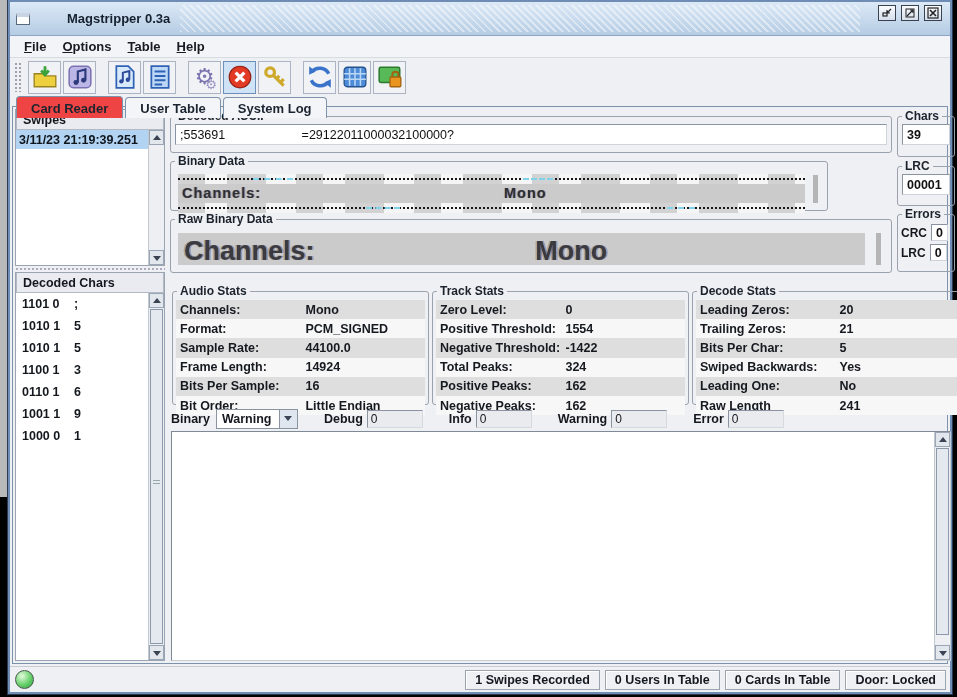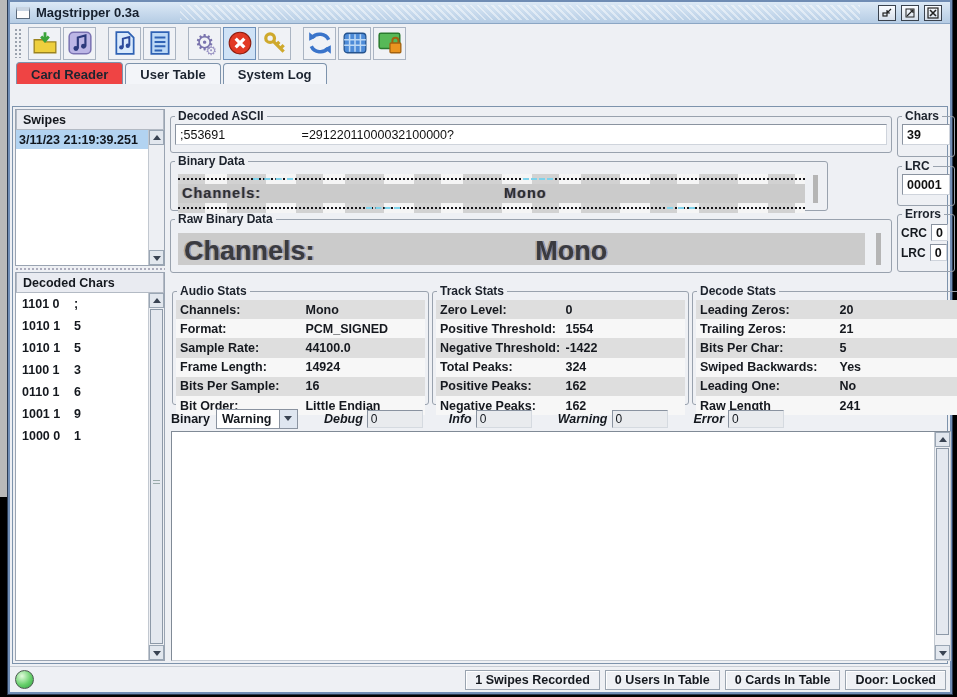--- a/index.html
+++ b/index.html
@@ -3,23 +3,23 @@
 <meta charset="utf-8">
 <style>
   * { margin:0; padding:0; box-sizing:border-box; }
   html,body { width:957px; height:697px; overflow:hidden; background:#000;
     font-family:"Liberation Sans","DejaVu Sans",sans-serif; }
   .desktop-strip { position:absolute; left:0; top:0; width:8px; height:497px; background:#b9b9b9; }
   #window { position:absolute; left:8px; top:0; width:944px; height:694px;
     background:#eef0f4; border:2px solid #6f8cb4; outline:1px solid #2a3a52; }
 
   
-  .titlebar { position:relative; height:22px;
+  .titlebar { position:relative; height:34px;
     background:linear-gradient(#dce9f6,#b5cce4); border-bottom:1px solid #8ba6c4;
-    display:flex; align-items:center; padding-left:6px; }
+    display:flex; align-items:center; padding-left:6px;gap:31px; }
   .titlebar .hatch { position:absolute; left:170px; right:90px; top:3px; bottom:3px;
     background:repeating-linear-gradient(45deg, rgba(255,255,255,.45) 0 2px, transparent 2px 5px); }
   .win-icon { width:14px; height:12px; background:#fdfdfd; border:1px solid #5a6a7c;
     border-top:4px solid #c8d4e2; margin-right:6px; }
   .title-text { font-weight:bold; font-size:13px; color:#16202e; }
   .winbtns { position:absolute; right:8px; top:3px; display:flex; gap:5px; }
   .winbtn { width:18px; height:16px; background:linear-gradient(#fafcff,#d6dfeb);
     border:1px solid #39424e; display:flex; align-items:center; justify-content:center; }
   .winbtn svg { width:12px; height:12px; }
 
@@ -125,21 +125,21 @@
   .stat-row:nth-child(even) { background:#f7f7f7; }
   .stat-val { position:absolute; left:52%; }
 
   
   .filter-row { position:absolute; left:158px; top:300px; width:780px; height:23px;
     display:flex; align-items:center; font-weight:bold; font-size:12.5px; color:#14181e; }
   .combo { display:flex; margin-left:6px; border:1px solid #8a93a0; height:20px; }
   .combo-text { background:#fff; width:62px; display:flex; align-items:center; padding-left:5px; }
   .combo-btn { width:18px; background:#dfe6f0; border-left:1px solid #8a93a0;
     display:flex; align-items:center; justify-content:center; }
-  .counter-label { margin-left:26px;font-style:italic; }
+  .counter-label { margin-left:26px; }
   .counter-field { width:56px; height:18px; margin-left:4px; background:#e9ebee;
     border:1px solid; border-color:#8a93a0 #d5dae0 #d5dae0 #8a93a0;
     font-size:12px; font-weight:normal; display:flex; align-items:center; padding-left:3px; }
 
   
   .log-area { position:absolute; left:158px; top:324px; width:780px; bottom:2px;
     background:#fff; border:1px solid; border-color:#808a96 #c6ccd4 #c6ccd4 #808a96; }
   .log-area .sb { top:0; }
   .log-thumb { top:16px; height:82%; }
 
@@ -178,20 +178,26 @@
       </div>
       <div class="winbtn">
         <svg viewBox="0 0 12 12">
             <rect x="1" y="1" width="10" height="10" fill="none" stroke="#222" stroke-width="1.2"></rect>
             <path d="M3 3 L9 9 M9 3 L3 9" stroke="#222" stroke-width="1.6"></path>
           </svg>
       </div>
     </div>
   </div>
 
+  <div class="menubar">
+    <span class="menu-item">File</span>
+    <span class="menu-item">Options</span>
+    <span class="menu-item">Table</span>
+    <span class="menu-item">Help</span>
+  </div>
 
   <div class="toolbar">
     <div class="tb-handle"></div>
     <div class="tb-group">
       <div class="tb-btn">
         <svg viewBox="0 0 24 24">
             <path d="M2 9 h8 l2 2 h10 v10 H2 z" fill="#eecf3e" stroke="#9b831f" stroke-width="1.2"></path>
             <path d="M12 2 v7 M8.5 6 L12 10 L15.5 6" stroke="#3aa33a" stroke-width="2.6" fill="none"></path>
           </svg>
       </div>

